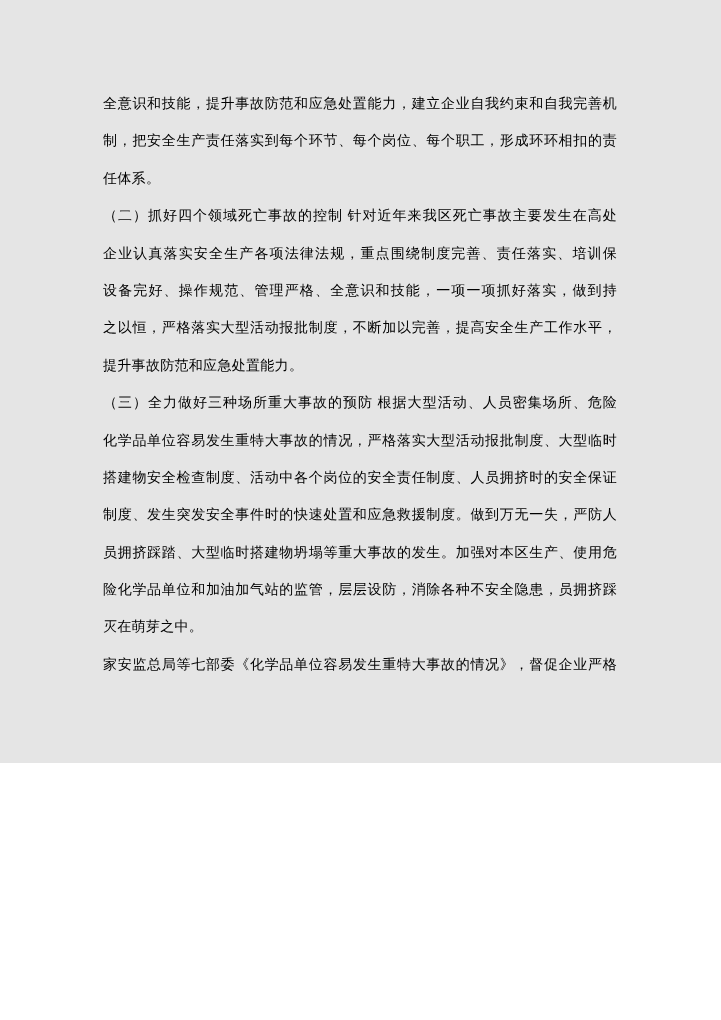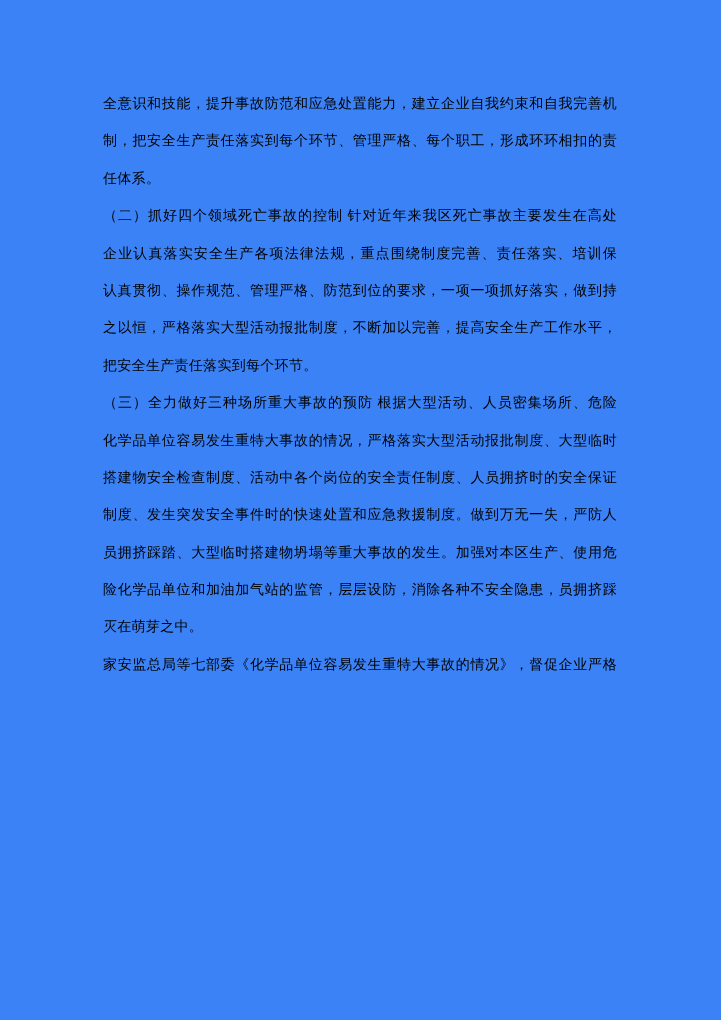--- a/index.html
+++ b/index.html
@@ -3,22 +3,22 @@
 <meta charset="utf-8">
 <style>
   html, body {
     margin: 0;
     padding: 0;
     background: #ffffff;
   }
   .page {
     position: relative;
     width: 721px;
-    height: 1020px;
-    background: #3b82f6;
+    height: 763px;
+    background: #e5e5e5;
     box-sizing: border-box;
     padding: 85px 104px 0 103px;
     overflow: hidden;
     font-family: "Liberation Serif", "DejaVu Serif", serif;
     color: #000000;
   }
   .paragraph {
     margin: 0;
     padding: 0;
   }
@@ -38,30 +38,30 @@
     text-align-last: left;
   }
 </style>
 </head>
 <body>
 
 <div class="page">
 
   <div class="paragraph">
     <div class="pl">全意识和技能，提升事故防范和应急处置能力，建立企业自我约束和自我完善机</div>
-    <div class="pl">制，把安全生产责任落实到每个环节、管理严格、每个职工，形成环环相扣的责</div>
+    <div class="pl">制，把安全生产责任落实到每个环节、每个岗位、每个职工，形成环环相扣的责</div>
     <div class="pl end">任体系。</div>
   </div>
 
   <div class="paragraph">
     <div class="pl">（二）抓好四个领域死亡事故的控制 针对近年来我区死亡事故主要发生在高处</div>
     <div class="pl">企业认真落实安全生产各项法律法规，重点围绕制度完善、责任落实、培训保证、</div>
-    <div class="pl">认真贯彻、操作规范、管理严格、防范到位的要求，一项一项抓好落实，做到持</div>
+    <div class="pl">设备完好、操作规范、管理严格、全意识和技能，一项一项抓好落实，做到持</div>
     <div class="pl">之以恒，严格落实大型活动报批制度，不断加以完善，提高安全生产工作水平，</div>
-    <div class="pl end">把安全生产责任落实到每个环节。</div>
+    <div class="pl end">提升事故防范和应急处置能力。</div>
   </div>
 
   <div class="paragraph">
     <div class="pl">（三）全力做好三种场所重大事故的预防 根据大型活动、人员密集场所、危险</div>
     <div class="pl">化学品单位容易发生重特大事故的情况，严格落实大型活动报批制度、大型临时</div>
     <div class="pl">搭建物安全检查制度、活动中各个岗位的安全责任制度、人员拥挤时的安全保证</div>
     <div class="pl">制度、发生突发安全事件时的快速处置和应急救援制度。做到万无一失，严防人</div>
     <div class="pl">员拥挤踩踏、大型临时搭建物坍塌等重大事故的发生。加强对本区生产、使用危</div>
     <div class="pl">险化学品单位和加油加气站的监管，层层设防，消除各种不安全隐患，员拥挤踩踏</div>
     <div class="pl end">灭在萌芽之中。</div>

